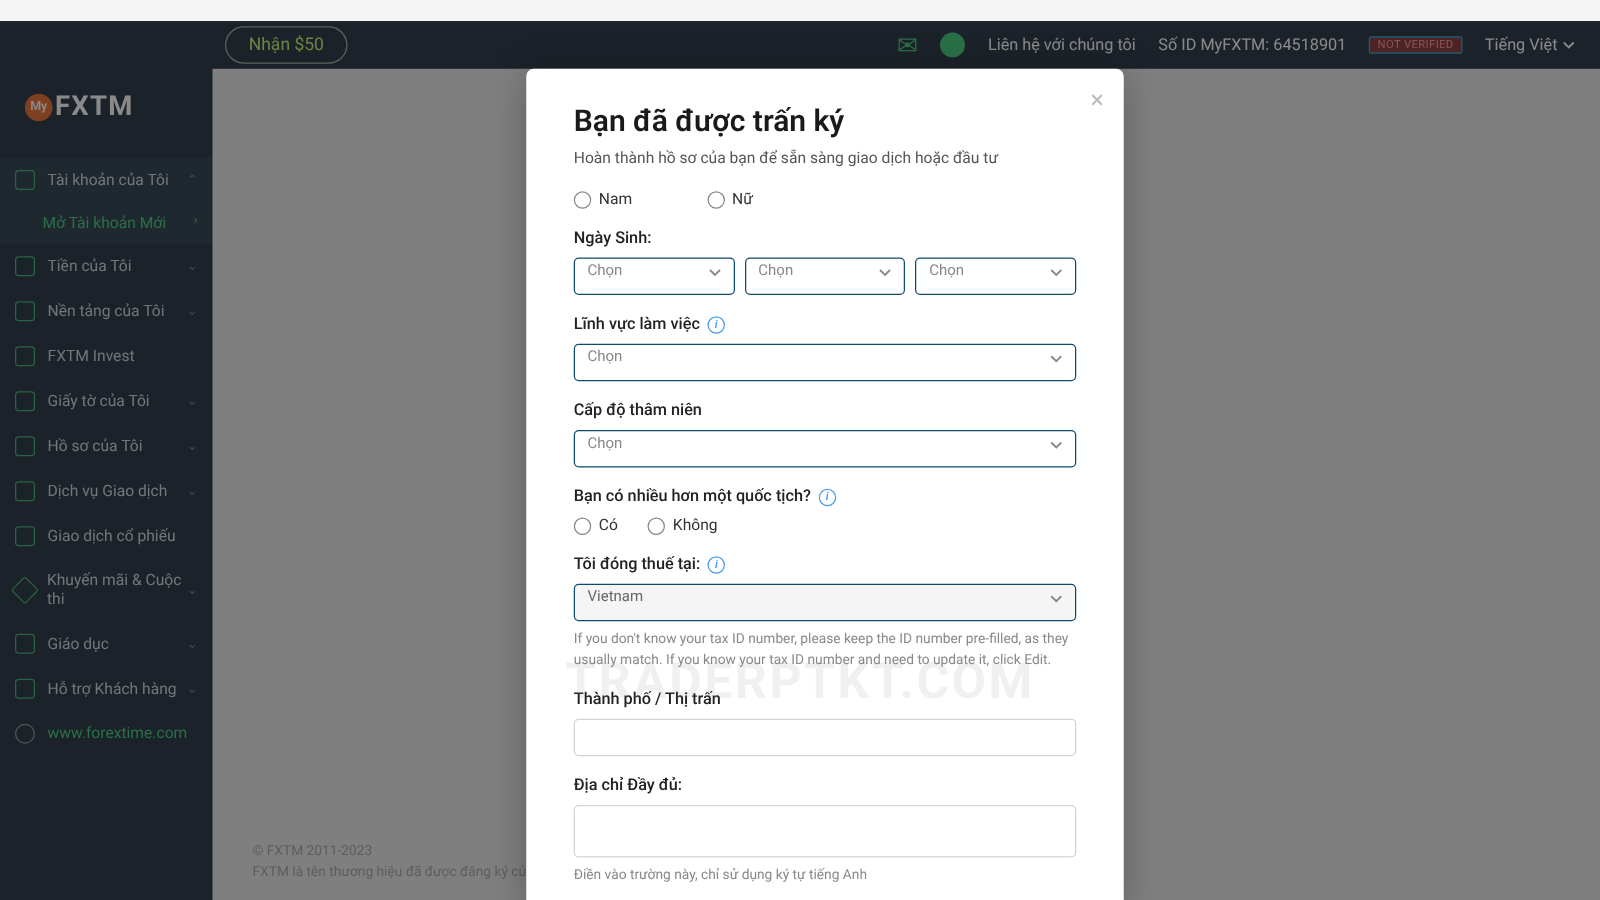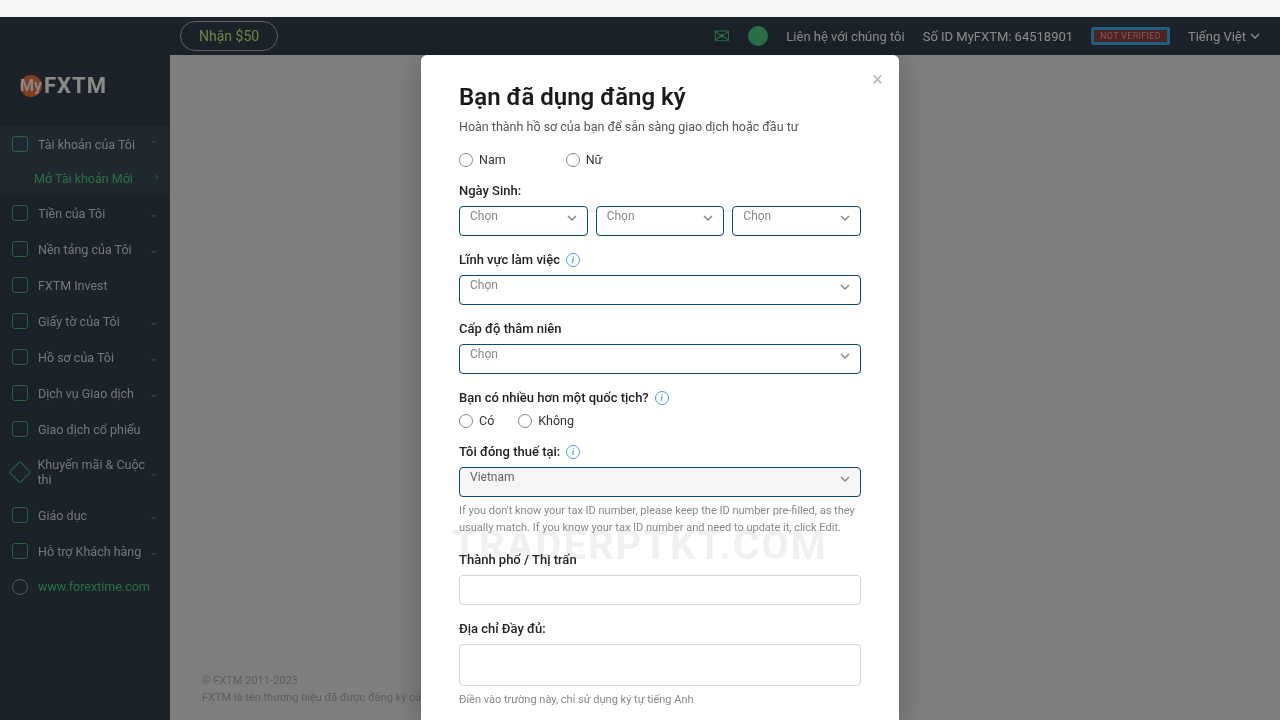--- a/index.html
+++ b/index.html
@@ -5,26 +5,26 @@
 *{box-sizing:border-box;margin:0;padding:0;font-family:-apple-system,BlinkMacSystemFont,"Segoe UI",Roboto,sans-serif}
 body{background:#f5f5f5;width:1280px;height:720px;overflow:hidden;position:relative}
 .topgap{height:17px;background:#f5f5f5}
 .app{position:relative;background:#0d1b2a;height:703px}
 .header{height:38px;background:#0d1b2a;display:flex;align-items:center;padding:0 20px;position:relative}
 .promo-btn{margin-left:160px;border:1px solid #a3a3a3;color:#bef264;background:transparent;border-radius:20px;padding:6px 18px;font-size:14px;cursor:pointer}
 .header-right{position:absolute;right:20px;display:flex;align-items:center;gap:18px}
 .mail-ic{color:#2dc76d;font-size:20px}
 .contact{color:#fff;font-size:13px}
 .idtxt{color:#fff;font-size:13px}
-.badge{background:#7a1f1f;color:#f88;font-size:9px;padding:1px 6px;border:3px solid #0ea5e9;border-radius:2px;letter-spacing:.3px}
+.badge{background:#7a1f1f;color:#f88;font-size:9px;padding:1px 6px;border:1px solid #0ea5e9;border-radius:2px;letter-spacing:.3px}
 .lang{color:#fff;font-size:13px;display:flex;align-items:center;gap:4px}
 .lang svg{width:10px;height:10px}
 .sidebar{position:absolute;left:0;top:38px;width:170px;background:#0d1b2a;height:665px}
 .logo{padding:18px 20px 28px;display:flex;align-items:center}
-.logo-my{background:#e85d1c;color:#fff;font-size:16px;border-radius:50%;width:22px;height:22px;display:flex;align-items:center;justify-content:center;font-weight:600}
+.logo-my{background:#e85d1c;color:#fff;font-size:10px;border-radius:50%;width:22px;height:22px;display:flex;align-items:center;justify-content:center;font-weight:600}
 .logo-txt{color:#fff;font-size:22px;font-weight:700;letter-spacing:1px;margin-left:2px}
 .nav-item{display:flex;align-items:center;padding:10px 12px;color:#cfd4da;font-size:12.5px;cursor:pointer;position:relative}
 .nav-item.active{background:#142838}
 .nav-item .ic{width:16px;height:16px;margin-right:10px;border:1.5px solid #2dc76d;opacity:.85}
 .nav-item .chev{position:absolute;right:12px;color:#6b7785;font-size:10px}
 .nav-sub{padding:9px 12px 9px 34px;color:#2dc76d;font-size:12.5px;cursor:pointer;position:relative;background:#142838}
 .nav-sub .chev{position:absolute;right:12px;color:#2dc76d;font-size:10px}
 .globe-ic{width:16px;height:16px;margin-right:10px;border:1.5px solid #888;border-radius:50%;position:absolute;left:12px}
 .main{position:absolute;left:170px;top:38px;right:0;bottom:0;background:#e8e8e8}
 .footer{position:absolute;bottom:0;left:0;right:0;padding:12px 32px;background:transparent;color:#9aa0a6;font-size:11px}
@@ -147,21 +147,21 @@
       <p>FXTM là tên thương hiệu đã được đăng ký của Exinity Limited, hoạt đ</p>
     </div>
   </div>
 
   <div class="dim"></div>
 
   <div class="wm">TRADERPTKT.COM</div>
 
   <div class="modal">
     <span class="close">×</span>
-    <h2 class="title">Bạn đã dụng đăng ký</h2>
+    <h2 class="title">Bạn đã được trấn ký</h2>
     <p class="subtitle">Hoàn thành hồ sơ của bạn để sẵn sàng giao dịch hoặc đầu tư</p>
 
     <div class="radio-row">
       <label class="radio">
           <span class="circ"></span>
           <span>Nam</span>
         </label>
       <label class="radio">
           <span class="circ"></span>
           <span>Nữ</span>

